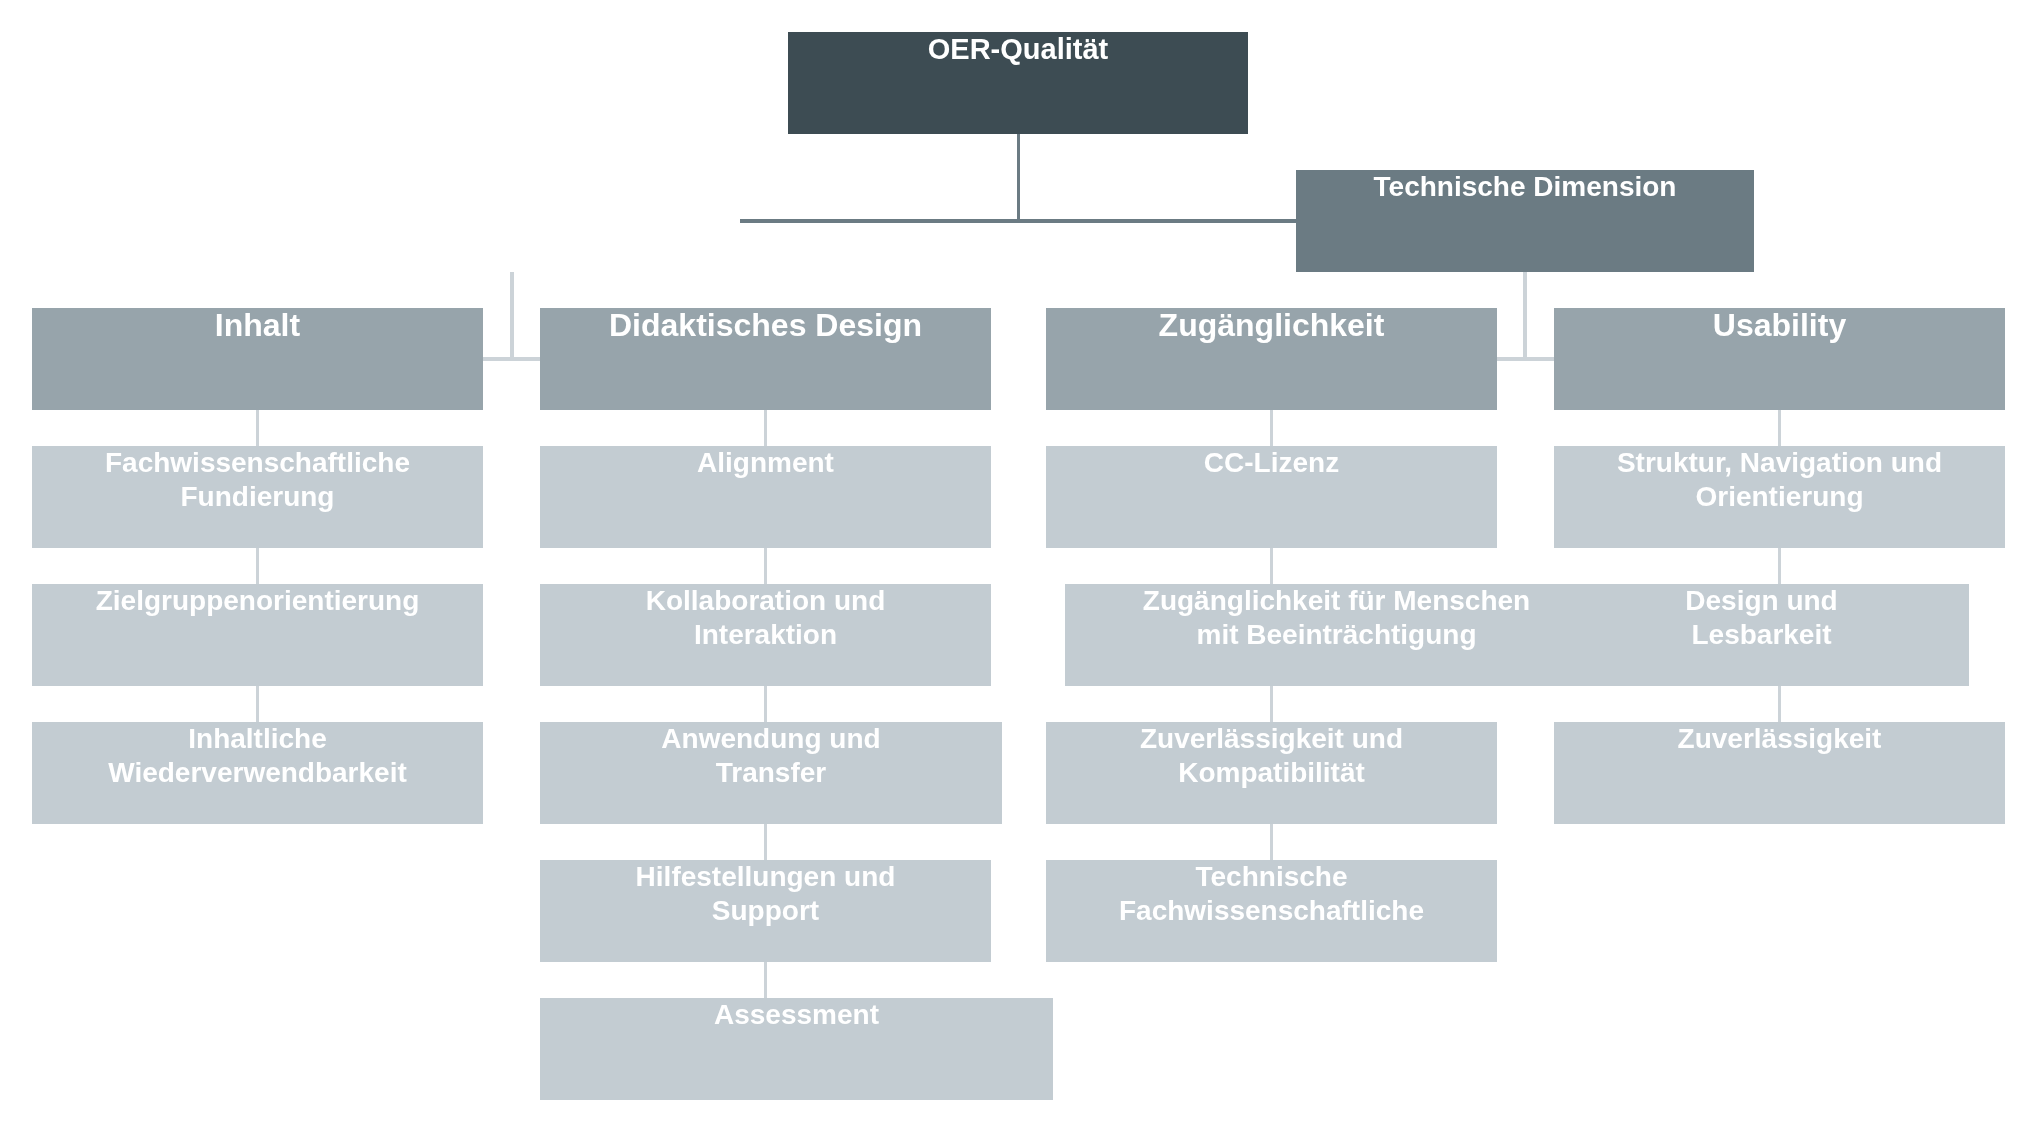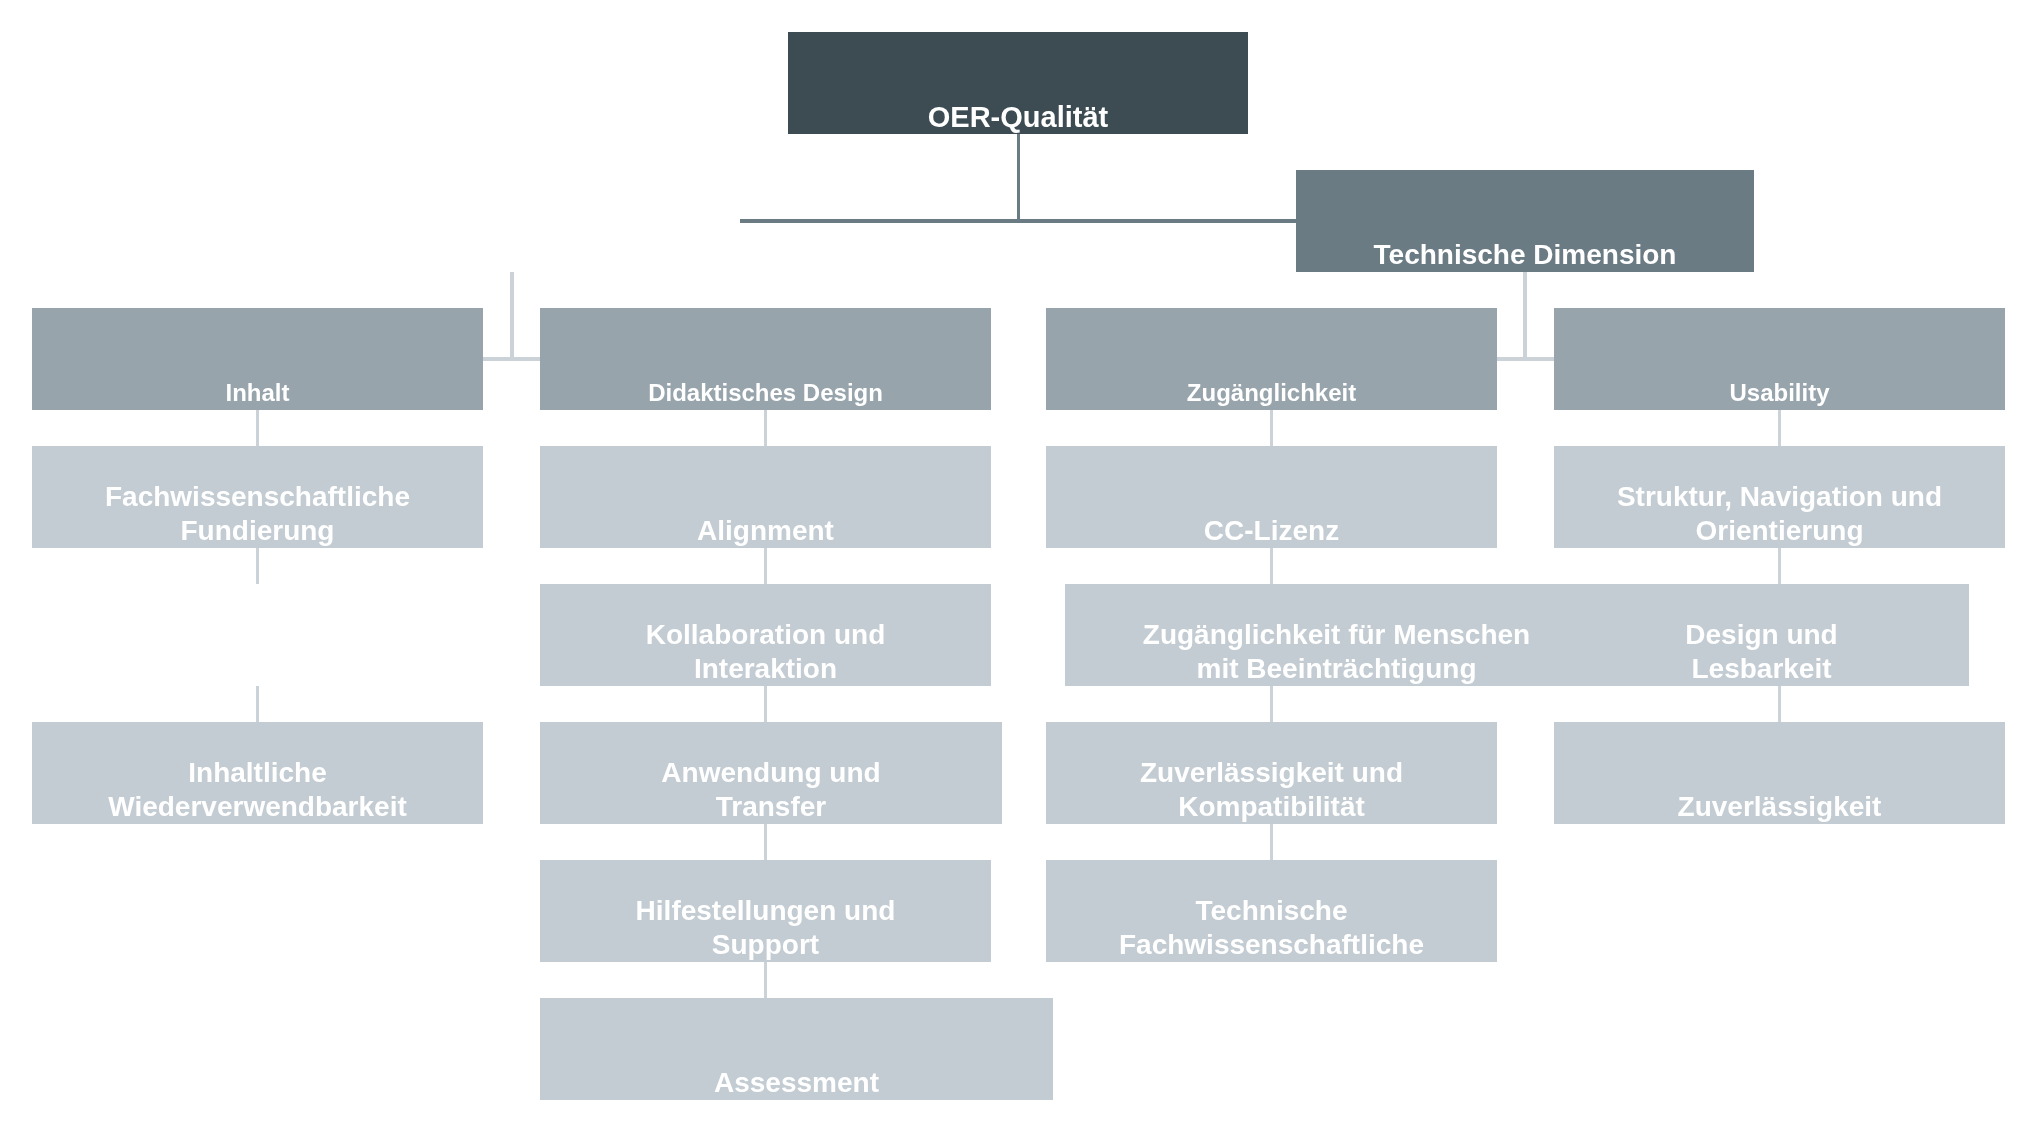--- a/index.html
+++ b/index.html
@@ -11,29 +11,29 @@
     background: var(--bg, #ffffff);
     font-family: "Liberation Sans", "DejaVu Sans", sans-serif;
     overflow: hidden;
   }
   .line { position: absolute; }
   .line.dark  { background: var(--line-dark, #6b7b83); }
   .line.light { background: var(--line-light, #ccd3d8); }
   .node {
     position: absolute;
     display: flex;
-    align-items: flex-end;
+    align-items: flex-start;
     justify-content: center;
     text-align: center;
     color: var(--text, #ffffff);
     font-weight: bold;
   }
   .node.root   { background: var(--box-root, #3d4c53); font-size: 29px; }
   .node.dim    { background: var(--box-dimension, #6b7b83); font-size: 28px; }
-  .node.header { background: var(--box-header, #97a4ab); font-size: 24px; }
+  .node.header { background: var(--box-header, #97a4ab); font-size: 32px; }
   .node.child  { background: var(--box-child, #c3ccd2); font-size: 28px; }
   .label { white-space: pre-line; line-height: 34px; padding: 0 14px; }
 </style>
 </head>
 <body>
 
 <div class="canvas">
 
   <div class="line dark" style="left:1017px;top:134px;width:3px;height:89px"></div>
   <div class="line dark" style="left:740px;top:219px;width:556px;height:4px"></div>
@@ -80,20 +80,23 @@
     <span class="label">Zugänglichkeit</span>
   </div>
   <div class="node header" style="left:1554px;top:308px;width:451px;height:102px">
     <span class="label">Usability</span>
   </div>
 
   <div class="node child" style="left:32px;top:446px;width:451px;height:102px">
     <span class="label">Fachwissenschaftliche
 Fundierung</span>
   </div>
+  <div class="node child" style="left:32px;top:584px;width:451px;height:102px">
+    <span class="label">Zielgruppenorientierung</span>
+  </div>
   <div class="node child" style="left:32px;top:722px;width:451px;height:102px">
     <span class="label">Inhaltliche
 Wiederverwendbarkeit</span>
   </div>
 
   <div class="node child" style="left:540px;top:446px;width:451px;height:102px">
     <span class="label">Alignment</span>
   </div>
   <div class="node child" style="left:540px;top:584px;width:451px;height:102px">
     <span class="label">Kollaboration und

